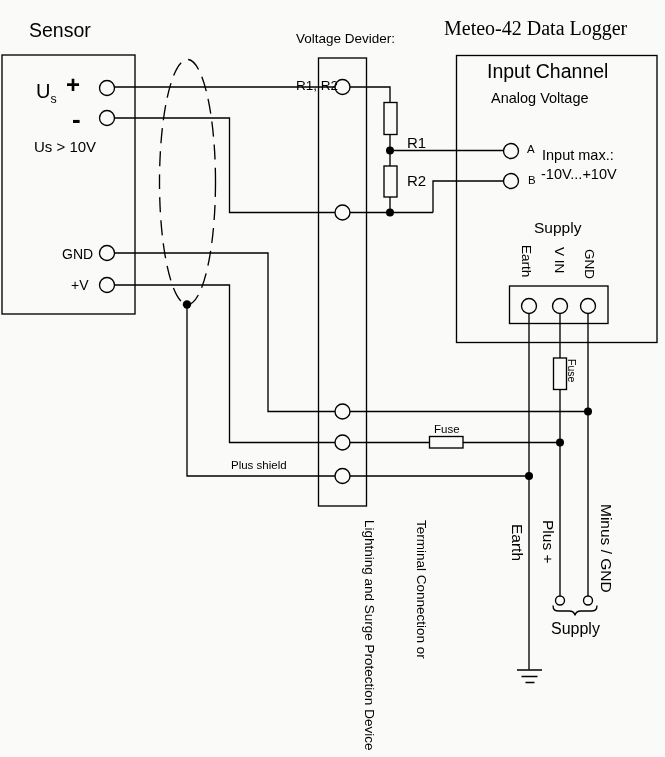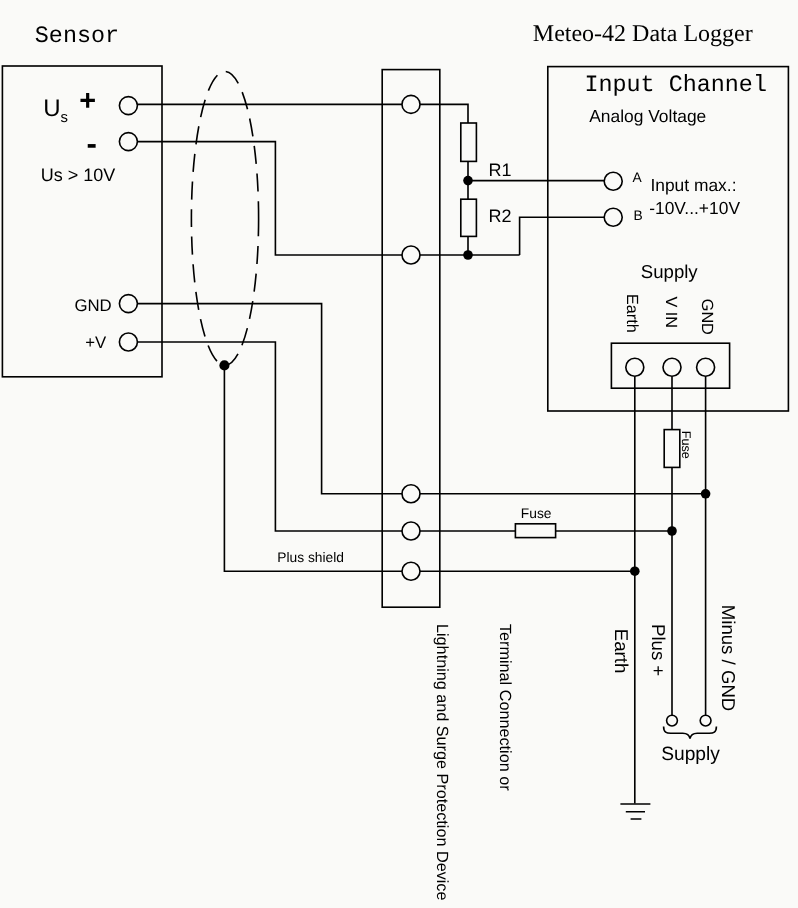--- a/index.html
+++ b/index.html
@@ -3,21 +3,21 @@
 <meta charset="utf-8">
 <style>
   html,body{margin:0;padding:0;background:#fafaf8;}
   #canvas{
     position:relative;width:665px;height:757px;background:#fafaf8;
     font-family:"Liberation Sans",sans-serif;color:#000;overflow:hidden;
   }
   #wires{position:absolute;left:0;top:0;}
   .lbl{position:absolute;white-space:pre;line-height:1.15;}
   .vert{writing-mode:vertical-rl;line-height:1.2;}
-  .t19{font-size:19.5px;font-family:Liberation Mono, monospace;}
+  .t19{font-size:19.5px;}
   .t15{font-size:15px;}
   .t14{font-size:14px;}
   .t13{font-size:13.5px;}
   .t11{font-size:11.5px;}
   .t10{font-size:10.5px;}
   .bold{font-weight:bold;}
   sub{font-size:0.62em;}
 </style>
 </head>
 <body>
@@ -90,20 +90,24 @@
 
   <div class="lbl t19" style="left:29px;top:19px;">Sensor</div>
 
   <div class="lbl" style="left:36px;top:80px;font-size:20px;"><span>U</span><sub>s</sub></div>
   <div class="lbl bold" style="left:66px;top:71px;font-size:24px;">+</div>
   <div class="lbl bold" style="left:72px;top:105px;font-size:26px;">-</div>
   <div class="lbl t15" style="left:34px;top:138px;">Us &gt; 10V</div>
   <div class="lbl t14" style="left:62px;top:246px;">GND</div>
   <div class="lbl t14" style="left:71px;top:277px;">+V</div>
 
+  <div class="lbl t13" style="left:296px;top:0px;">
+    <div>Voltage Devider:</div>
+    <div>R1, R2</div>
+  </div>
   <div class="lbl t15" style="left:407px;top:110px;margin-top:24px;">R1</div>
   <div class="lbl t15" style="left:407px;top:172px;">R2</div>
 
   <div class="lbl" style="left:444px;top:17px;font-size:20px;font-family:Liberation Serif, serif;">Meteo-42 Data Logger</div>
   <div class="lbl t19" style="left:487px;top:60px;">Input Channel</div>
   <div class="lbl" style="left:491px;top:90px;font-size:14.5px;">Analog Voltage</div>
 
   <div class="lbl t11" style="left:527px;top:143px;">A</div>
   <div class="lbl t11" style="left:528px;top:174px;">B</div>
   <div class="lbl" style="left:542px;top:147px;font-size:14.5px;">Input max.:</div>

